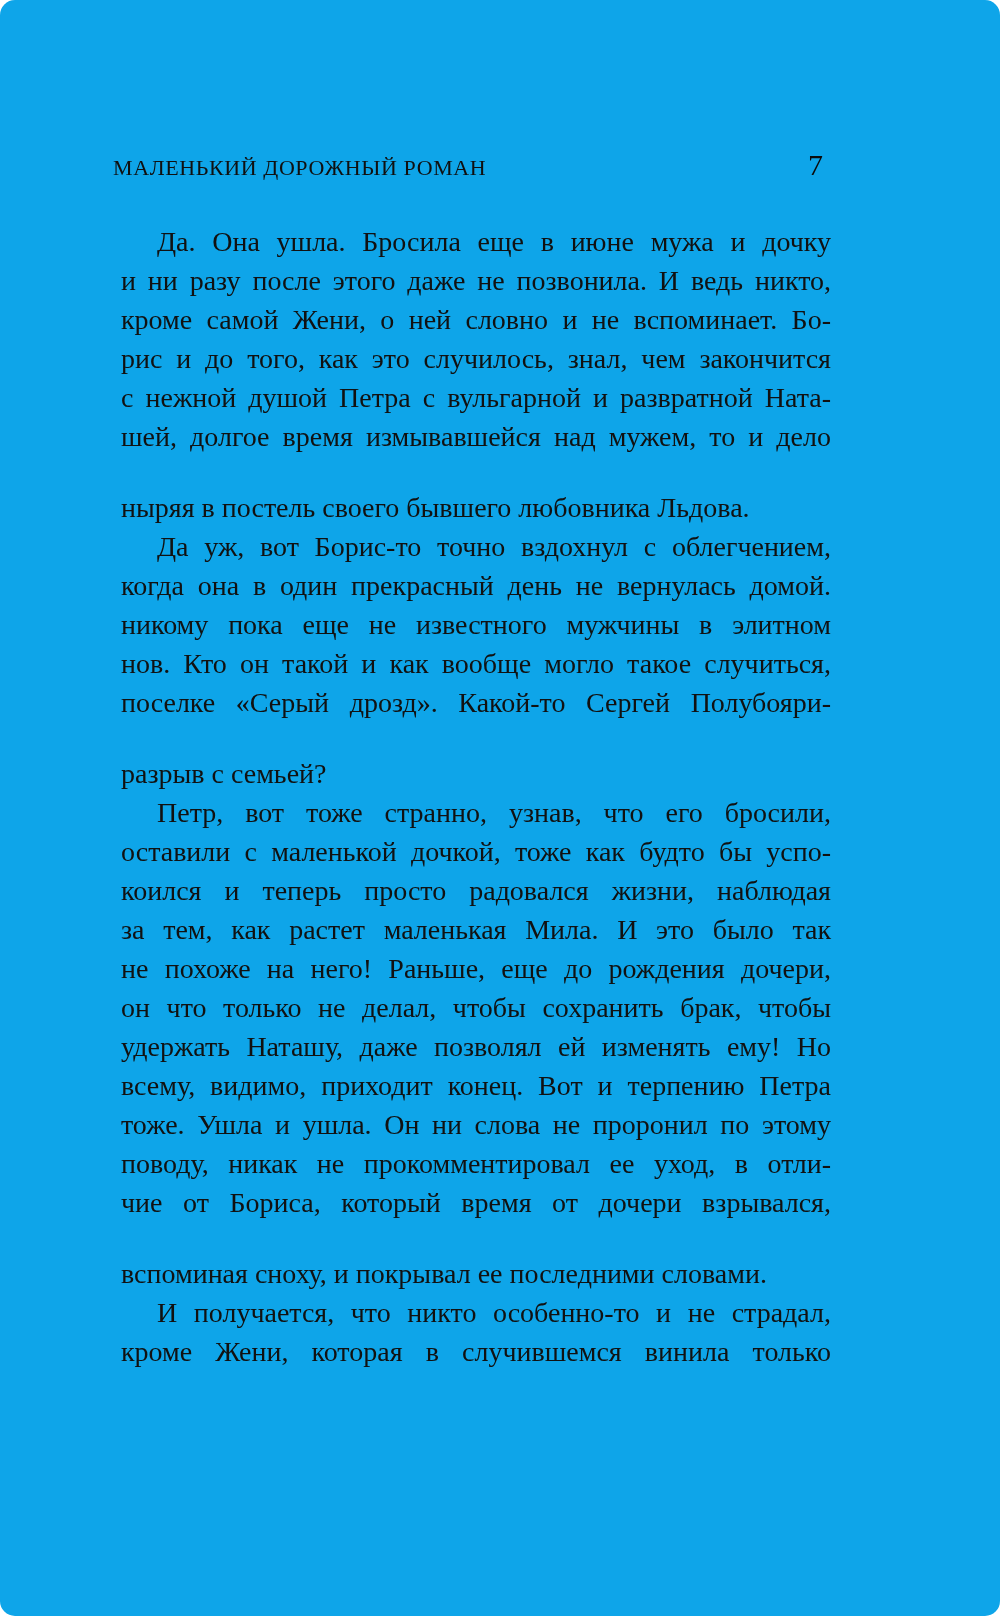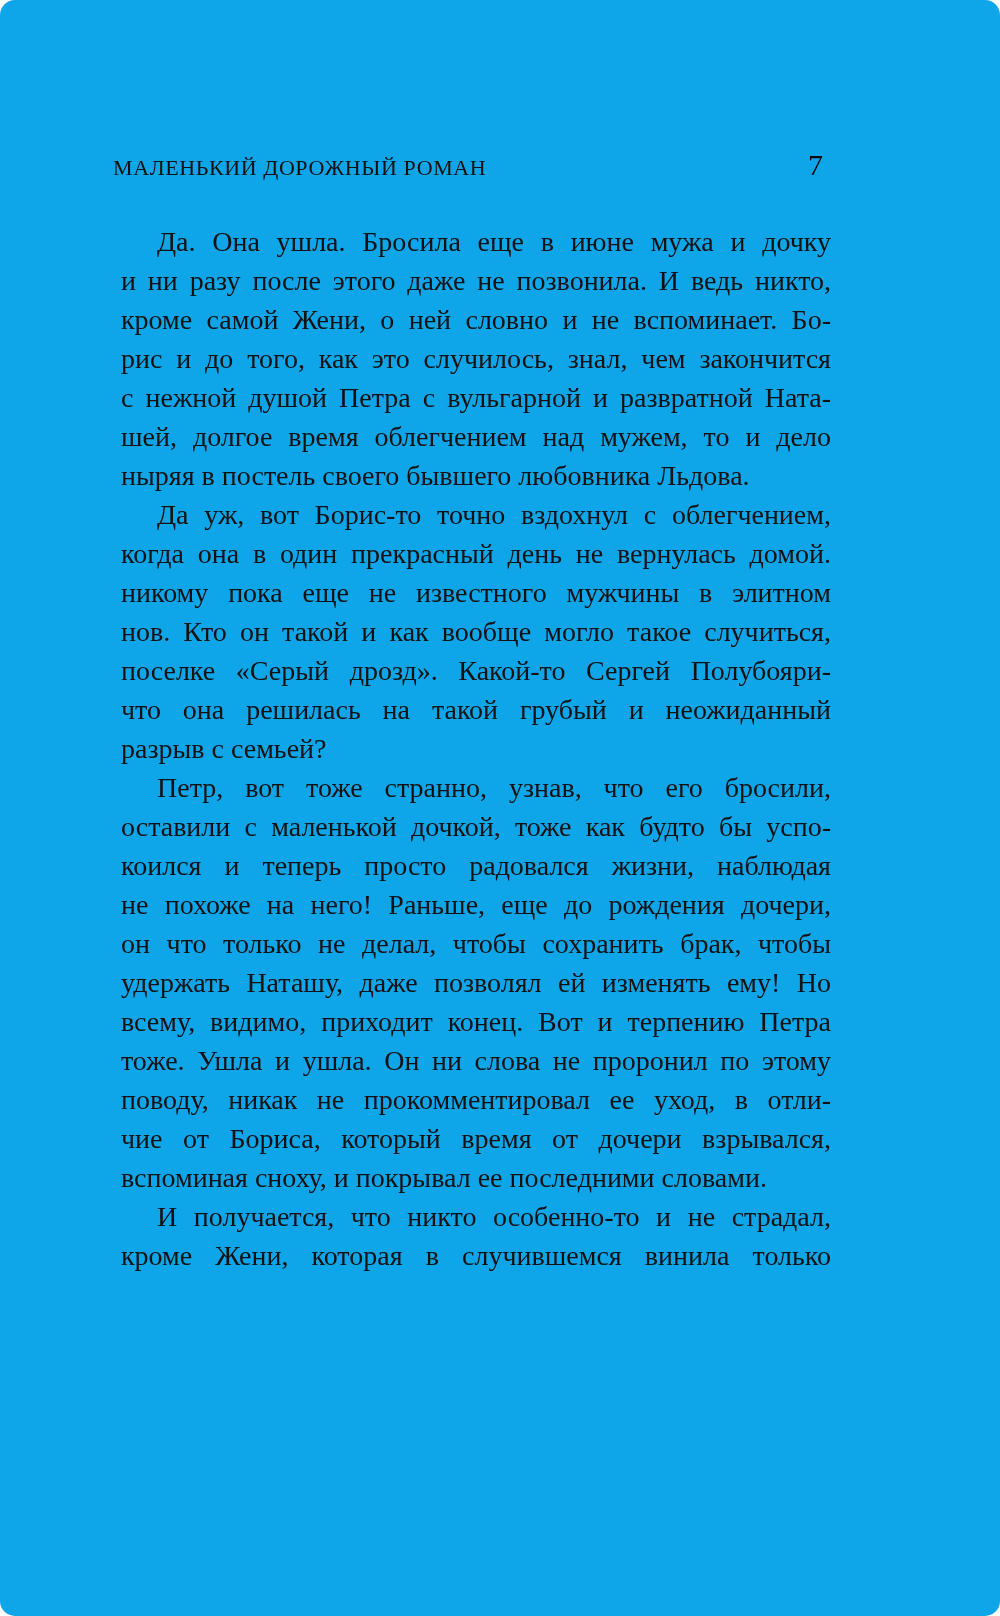--- a/index.html
+++ b/index.html
@@ -47,58 +47,58 @@
     color: #111111;
   }
   .text-line {
     text-align: justify;
     text-align-last: justify;
     white-space: normal;
     height: 39px;
     overflow: visible;
   }
   .par-first { text-indent: 36px; }
-  .par-last  { text-align-last: left; }
+  .par-last  { text-align-last: left; margin-top: 32px; }
 </style>
 </head>
 <body>
 
 <div class="page">
 
   <div class="page-header">
     <span class="running-title">МАЛЕНЬКИЙ ДОРОЖНЫЙ РОМАН</span>
     <span class="page-number">7</span>
   </div>
 
   <div class="page-body">
 
     <div>
       <div class="text-line par-first">Да. Она ушла. Бросила еще в июне мужа и дочку</div>
       <div class="text-line">и ни разу после этого даже не позвонила. И ведь никто,</div>
       <div class="text-line">кроме самой Жени, о ней словно и не вспоминает. Бо-</div>
       <div class="text-line">рис и до того, как это случилось, знал, чем закончится</div>
       <div class="text-line">с нежной душой Петра с вульгарной и развратной Ната-</div>
-      <div class="text-line">шей, долгое время облегчением над мужем, то и дело</div>
+      <div class="text-line">шей, долгое время измывавшейся над мужем, то и дело</div>
       <div class="text-line par-last">ныряя в постель своего бывшего любовника Льдова.</div>
     </div>
 
     <div>
       <div class="text-line par-first">Да уж, вот Борис-то точно вздохнул с облегчением,</div>
       <div class="text-line">когда она в один прекрасный день не вернулась домой.</div>
       <div class="text-line">никому пока еще не известного мужчины в элитном</div>
       <div class="text-line">нов. Кто он такой и как вообще могло такое случиться,</div>
       <div class="text-line">поселке «Серый дрозд». Какой-то Сергей Полубояри-</div>
-      <div class="text-line">что она решилась на такой грубый и неожиданный</div>
       <div class="text-line par-last">разрыв с семьей?</div>
     </div>
 
     <div>
       <div class="text-line par-first">Петр, вот тоже странно, узнав, что его бросили,</div>
       <div class="text-line">оставили с маленькой дочкой, тоже как будто бы успо-</div>
       <div class="text-line">коился и теперь просто радовался жизни, наблюдая</div>
+      <div class="text-line">за тем, как растет маленькая Мила. И это было так</div>
       <div class="text-line">не похоже на него! Раньше, еще до рождения дочери,</div>
       <div class="text-line">он что только не делал, чтобы сохранить брак, чтобы</div>
       <div class="text-line">удержать Наташу, даже позволял ей изменять ему! Но</div>
       <div class="text-line">всему, видимо, приходит конец. Вот и терпению Петра</div>
       <div class="text-line">тоже. Ушла и ушла. Он ни слова не проронил по этому</div>
       <div class="text-line">поводу, никак не прокомментировал ее уход, в отли-</div>
       <div class="text-line">чие от Бориса, который время от дочери взрывался,</div>
       <div class="text-line par-last">вспоминая сноху, и покрывал ее последними словами.</div>
     </div>
 

